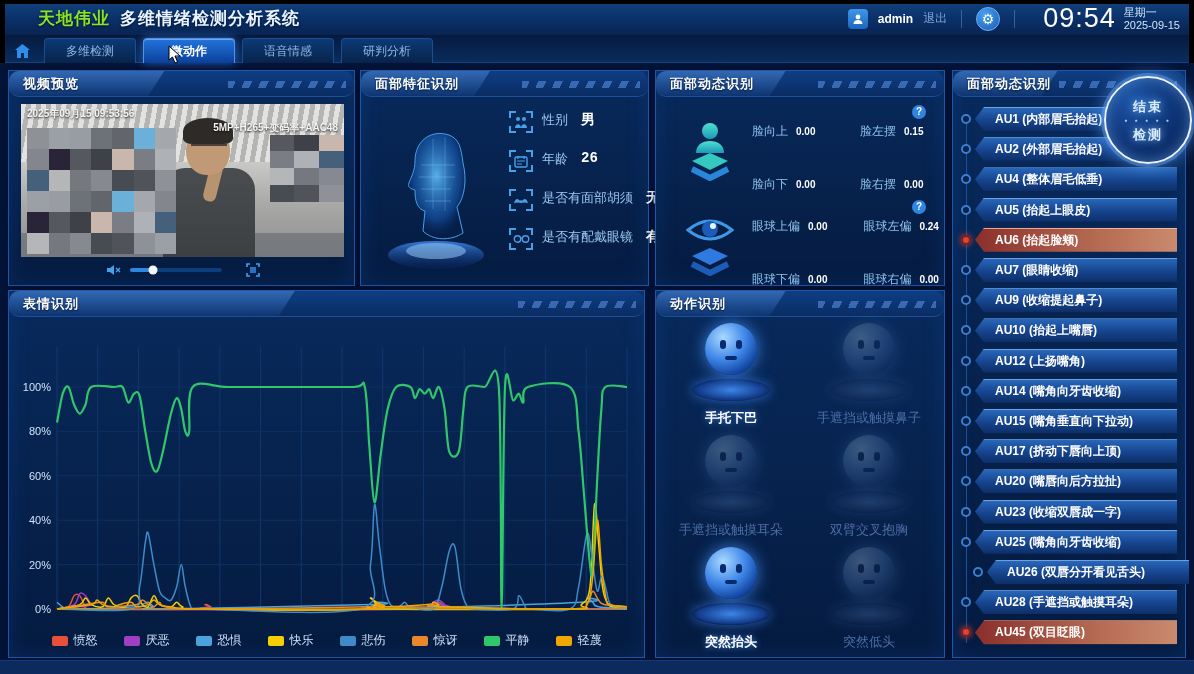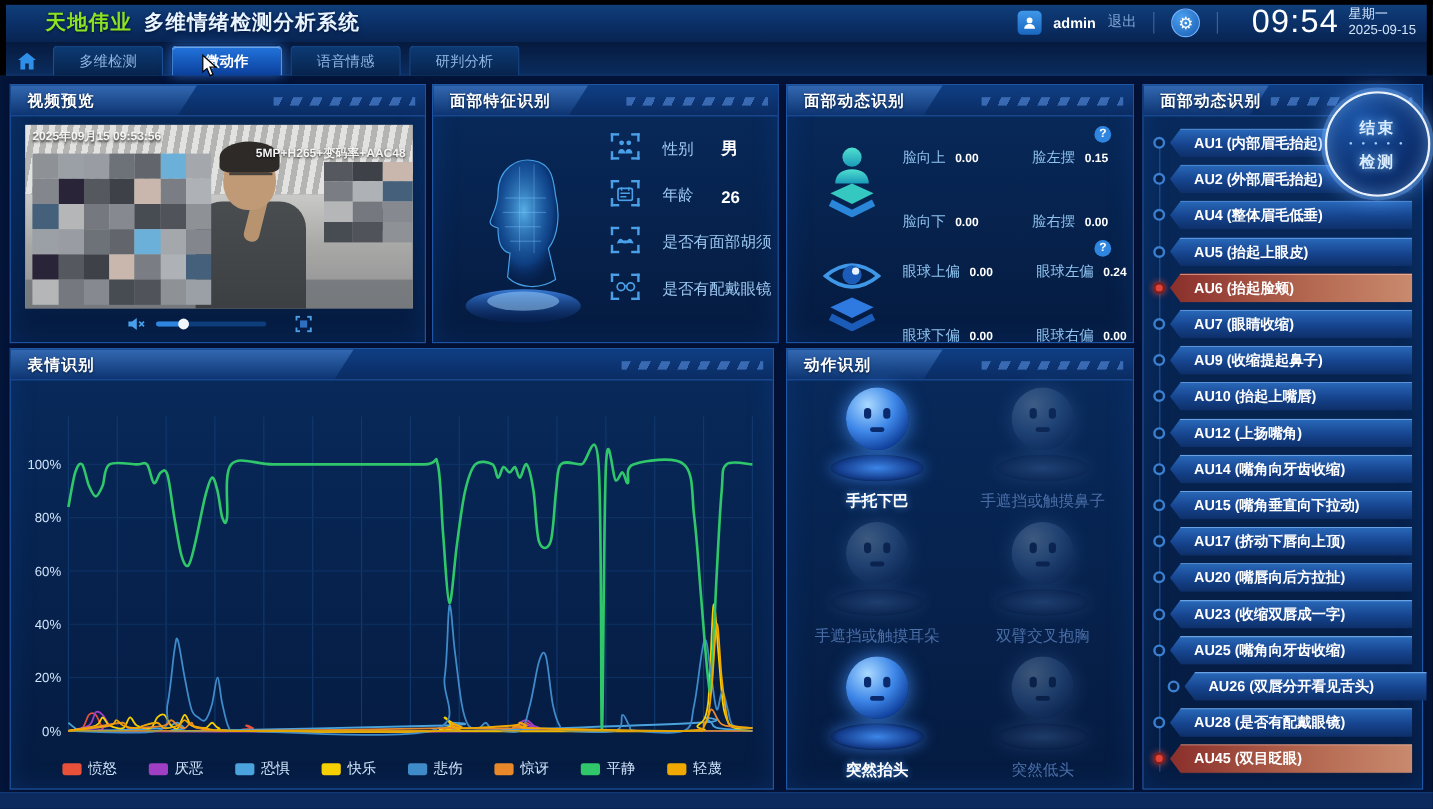--- a/index.html
+++ b/index.html
@@ -41,21 +41,21 @@
     background:linear-gradient(180deg,#0c3a74,#07234c);
     border:1px solid #1a4d92;border-bottom:none;border-radius:4px 4px 0 0;position:relative;}
   .tab.active{background:linear-gradient(180deg,#2274dd,#0b3f9a);border-color:#4e95ea;color:#fff;font-weight:bold;
     box-shadow:0 0 10px rgba(60,140,255,.6), inset 0 1px 0 rgba(255,255,255,.35);}
   .cursor{position:absolute;z-index:60;left:168px;top:45px;}
 
   
   .panel{position:absolute;background:linear-gradient(180deg,#082a5c 0%,#051b40 100%);
     border:1px solid #1e57a6;box-shadow:inset 0 0 22px rgba(25,90,190,.22), 0 0 6px rgba(0,10,40,.8);}
   .panel-header{height:26px;position:relative;background:linear-gradient(180deg,#0f3e84,#0a2c63);
-    border-bottom:1px solid #1c4f9c;overflow:hidden;}
+    border-bottom:1px solid #1c4f9c;overflow:hidden;border-radius:10px;}
   .panel-header::before{content:"";position:absolute;left:0;top:0;height:100%;width:45%;
     background:linear-gradient(180deg,rgba(110,175,255,.75),rgba(30,90,175,.35));
     clip-path:polygon(0 0,100% 0,calc(100% - 16px) 100%,0 100%);opacity:.5;}
   .panel-header::after{content:"";position:absolute;right:8px;top:10px;width:118px;height:7px;
     background:repeating-linear-gradient(115deg,rgba(110,170,255,.45) 0 7px,transparent 7px 15px);}
   .panel-title{position:relative;z-index:1;color:#fff;font-weight:bold;font-size:13px;line-height:25px;
     padding-left:14px;text-shadow:0 1px 2px #001a3a;letter-spacing:1px;}
 
   
   #p-video{left:8px;top:70px;width:347px;height:216px;}
@@ -82,21 +82,21 @@
   .video-ctrl{position:absolute;left:12px;bottom:6px;width:323px;height:18px;display:flex;align-items:center;justify-content:center;gap:8px;}
   .vol-track{width:92px;height:4px;border-radius:2px;background:#0e3d7c;position:relative;}
   .vol-fill{position:absolute;left:0;top:0;height:100%;width:25%;background:#2f86e0;border-radius:2px;}
   .vol-knob{position:absolute;left:25%;top:50%;width:9px;height:9px;border-radius:50%;background:#f2f6fb;transform:translate(-50%,-50%);}
   .fs-btn{margin-left:16px;}
 
   
   #p-feat{left:360px;top:70px;width:289px;height:216px;}
   .holo{position:absolute;left:10px;top:34px;width:130px;height:172px;}
   .feat-rows{position:absolute;left:148px;top:40px;right:8px;display:flex;flex-direction:column;gap:17px;}
-  .feat-row{display:flex;align-items:flex-end;gap:19px;}
+  .feat-row{display:flex;align-items:flex-start;gap:9px;font-family:Liberation Mono, monospace;}
   .corner-box{width:24px;height:22px;display:flex;align-items:center;justify-content:center;flex:none;
     background-image:
       linear-gradient(#4aa0e8,#4aa0e8),linear-gradient(#4aa0e8,#4aa0e8),
       linear-gradient(#4aa0e8,#4aa0e8),linear-gradient(#4aa0e8,#4aa0e8),
       linear-gradient(#4aa0e8,#4aa0e8),linear-gradient(#4aa0e8,#4aa0e8),
       linear-gradient(#4aa0e8,#4aa0e8),linear-gradient(#4aa0e8,#4aa0e8);
     background-position:left top,left top,right top,right top,left bottom,left bottom,right bottom,right bottom;
     background-size:7px 2px,2px 7px,7px 2px,2px 7px,7px 2px,2px 7px,7px 2px,2px 7px;
     background-repeat:no-repeat;}
   .feat-label{color:#9cc8f2;font-size:13px;white-space:nowrap;}
@@ -671,21 +671,21 @@
         <div class="au-row" style="top: 422.8px;">
           <span class="au-dot"></span>
           <div class="au-bar">AU25 (嘴角向牙齿收缩)</div>
         </div>
         <div class="au-row" style="top: 453px; margin-left: 12px;">
           <span class="au-dot"></span>
           <div class="au-bar">AU26 (双唇分开看见舌头)</div>
         </div>
         <div class="au-row" style="top: 483.2px;">
           <span class="au-dot"></span>
-          <div class="au-bar">AU28 (是否有配戴眼镜)</div>
+          <div class="au-bar">AU28 (手遮挡或触摸耳朵)</div>
         </div>
         <div class="au-row active" style="top: 513.4px;">
           <span class="au-dot"></span>
           <div class="au-bar">AU45 (双目眨眼)</div>
         </div>
       </div>
   </div>
 
   <div class="end-btn">
     <span class="end-line">结束</span>

